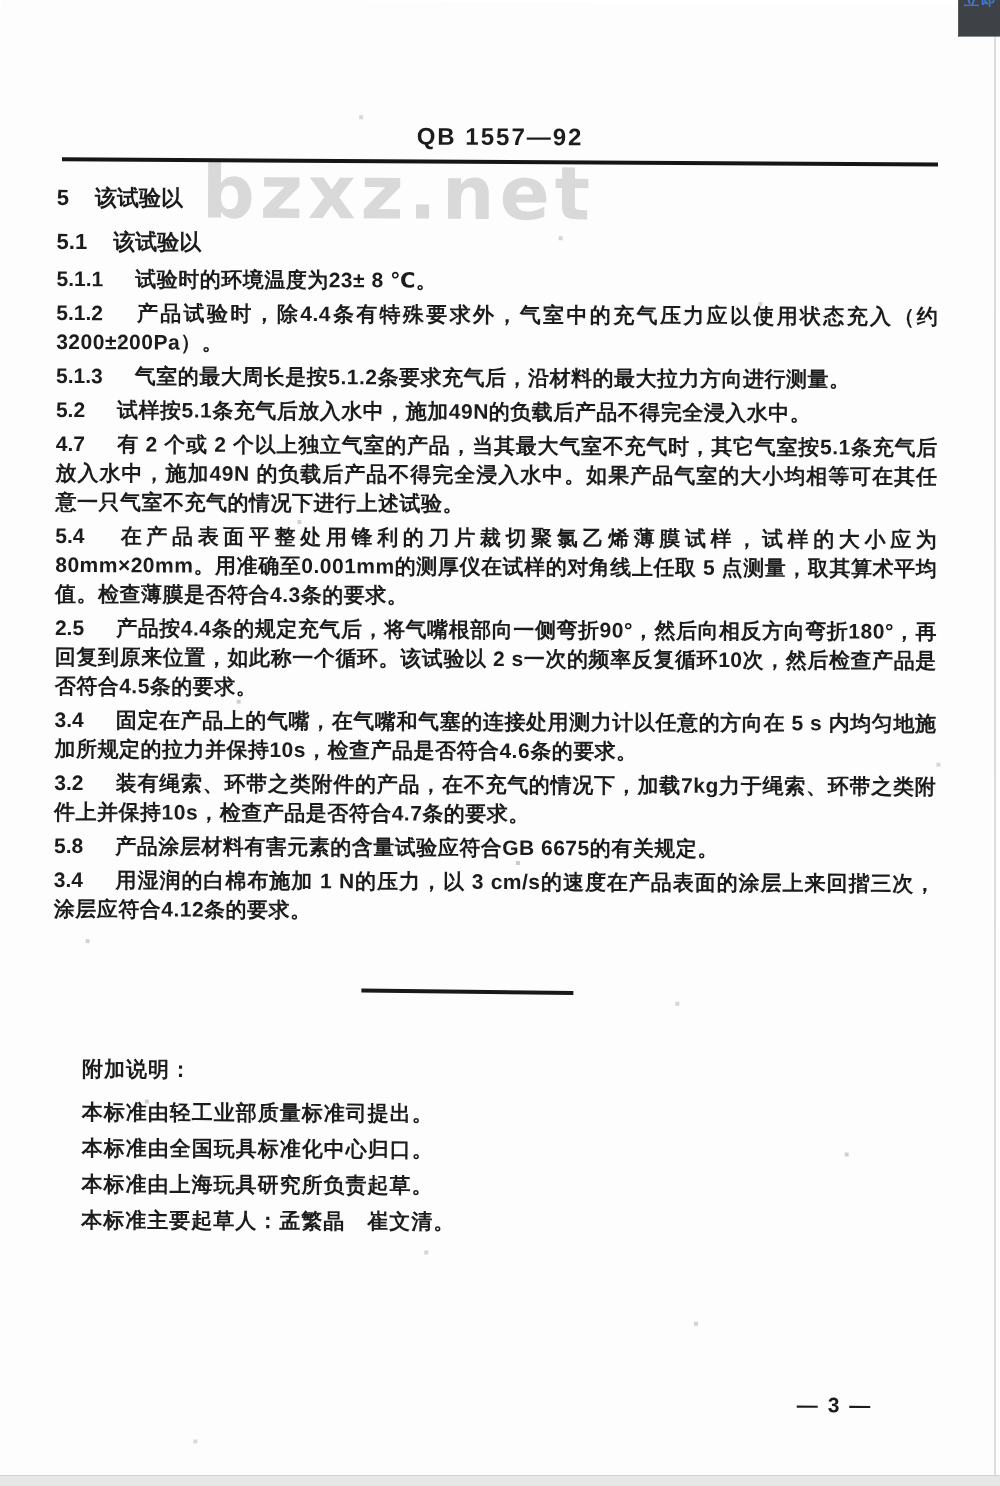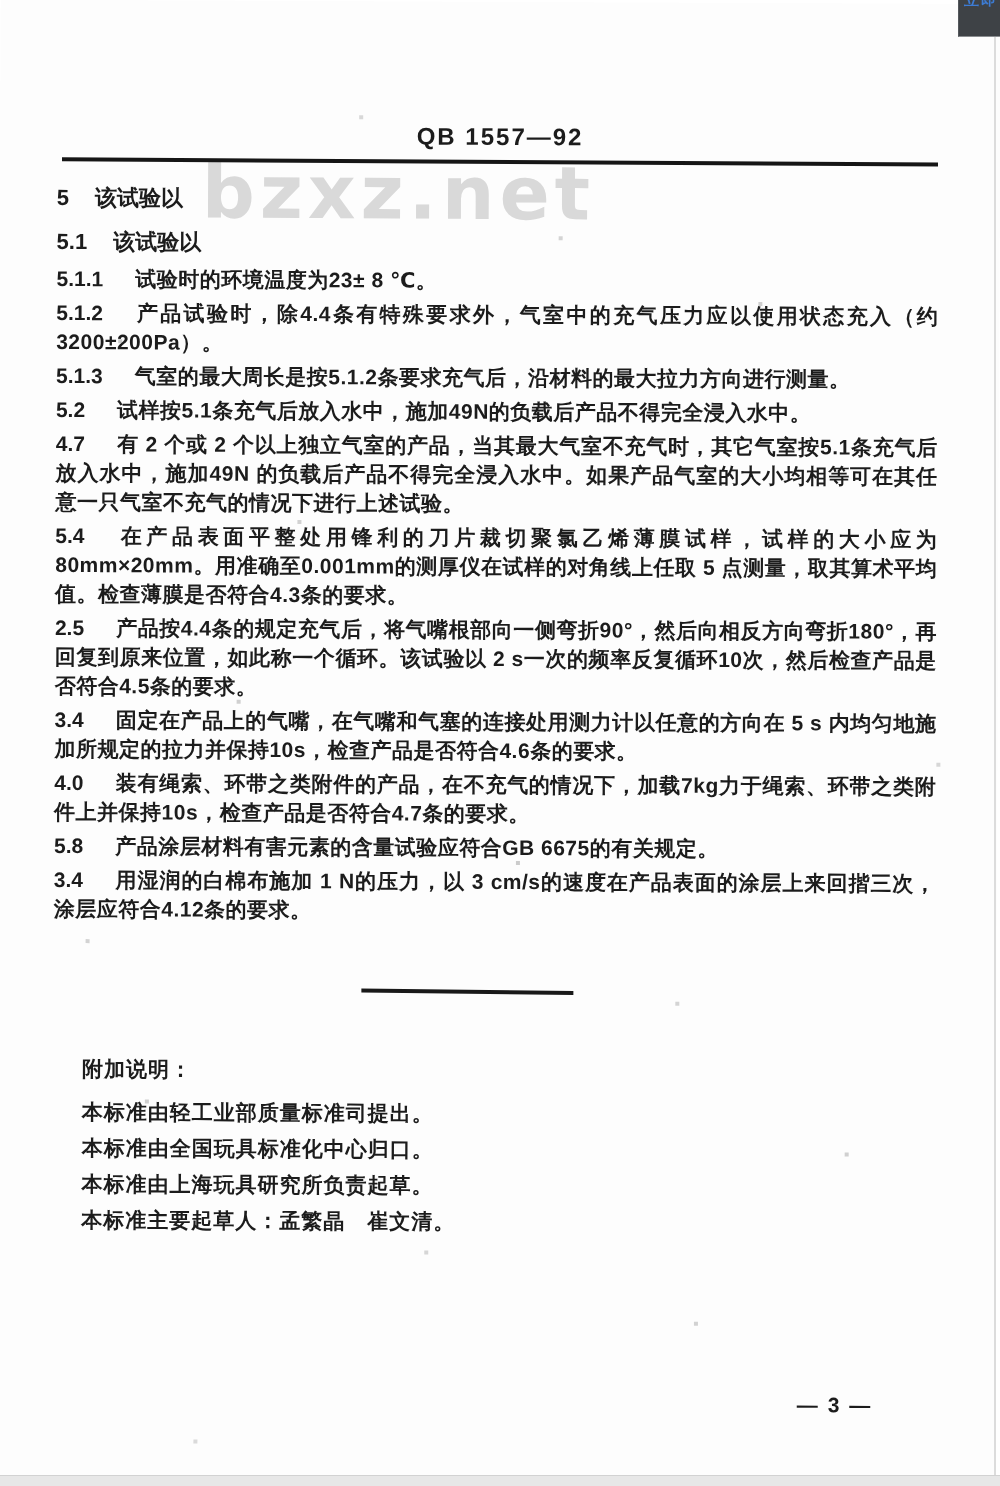--- a/index.html
+++ b/index.html
@@ -118,21 +118,21 @@
     </div>
 
     <p class="clause"><span class="num">5.1.1</span><span>试验时的环境温度为23± 8 ℃。</span></p>
     <p class="clause"><span class="num">5.1.2</span><span>产品试验时，除4.4条有特殊要求外，气室中的充气压力应以使用状态充入（约3200±200Pa）。</span></p>
     <p class="clause"><span class="num">5.1.3</span><span>气室的最大周长是按5.1.2条要求充气后，沿材料的最大拉力方向进行测量。</span></p>
     <p class="clause"><span class="num">5.2</span><span>试样按5.1条充气后放入水中，施加49N的负载后产品不得完全浸入水中。</span></p>
     <p class="clause"><span class="num">4.7</span><span>有 2 个或 2 个以上独立气室的产品，当其最大气室不充气时，其它气室按5.1条充气后放入水中，施加49N 的负载后产品不得完全浸入水中。如果产品气室的大小均相等可在其任意一只气室不充气的情况下进行上述试验。</span></p>
     <p class="clause"><span class="num">5.4</span><span>在产品表面平整处用锋利的刀片裁切聚氯乙烯薄膜试样，试样的大小应为80mm×20mm。用准确至0.001mm的测厚仪在试样的对角线上任取 5 点测量，取其算术平均值。检查薄膜是否符合4.3条的要求。</span></p>
     <p class="clause"><span class="num">2.5</span><span>产品按4.4条的规定充气后，将气嘴根部向一侧弯折90°，然后向相反方向弯折180°，再回复到原来位置，如此称一个循环。该试验以 2 s一次的频率反复循环10次，然后检查产品是否符合4.5条的要求。</span></p>
     <p class="clause"><span class="num">3.4</span><span>固定在产品上的气嘴，在气嘴和气塞的连接处用测力计以任意的方向在 5 s 内均匀地施加所规定的拉力并保持10s，检查产品是否符合4.6条的要求。</span></p>
-    <p class="clause"><span class="num">4.0</span><span>装有绳索、环带之类附件的产品，在不充气的情况下，加载7kg力于绳索、环带之类附件上并保持10s，检查产品是否符合4.7条的要求。</span></p>
+    <p class="clause"><span class="num">3.2</span><span>装有绳索、环带之类附件的产品，在不充气的情况下，加载7kg力于绳索、环带之类附件上并保持10s，检查产品是否符合4.7条的要求。</span></p>
     <p class="clause"><span class="num">5.8</span><span>产品涂层材料有害元素的含量试验应符合GB 6675的有关规定。</span></p>
     <p class="clause"><span class="num">3.4</span><span>用湿润的白棉布施加 1 N的压力，以 3 cm/s的速度在产品表面的涂层上来回揩三次，涂层应符合4.12条的要求。</span></p>
     <p class="clause"><span class="num"></span><span></span></p>
   </div>
 
   <div class="mid-divider"></div>
 
   <div class="appendix">
     <div class="appendix-heading">附加说明：</div>
     <div class="appendix-line">本标准由轻工业部质量标准司提出。</div>

